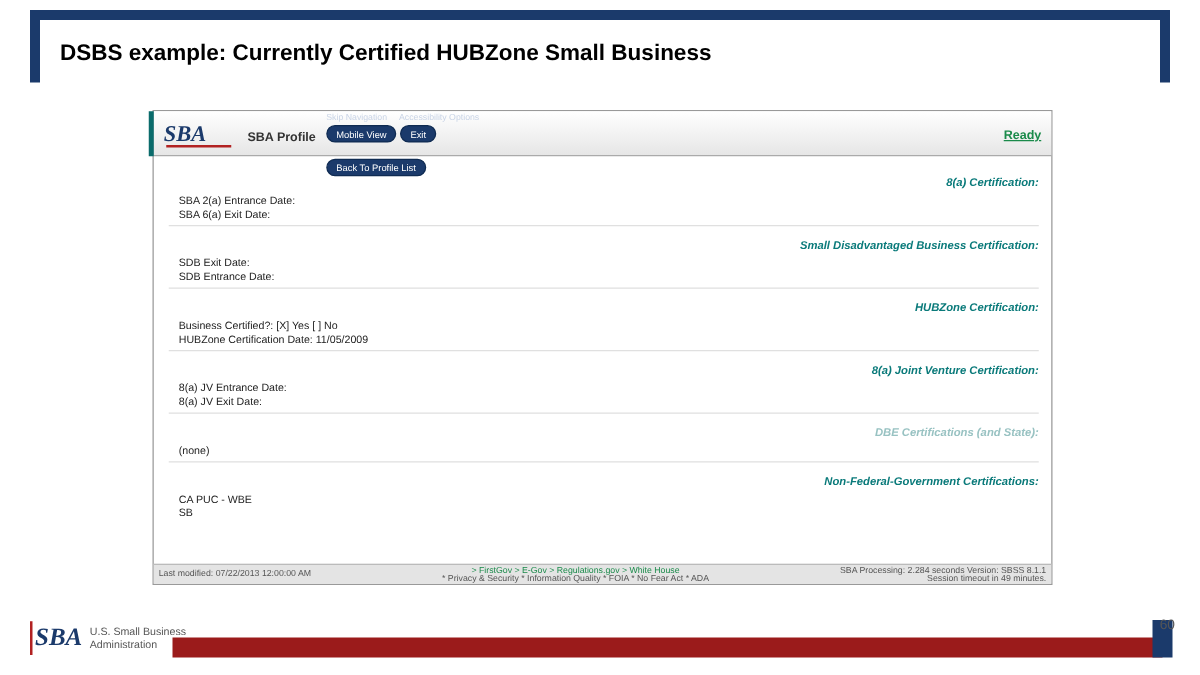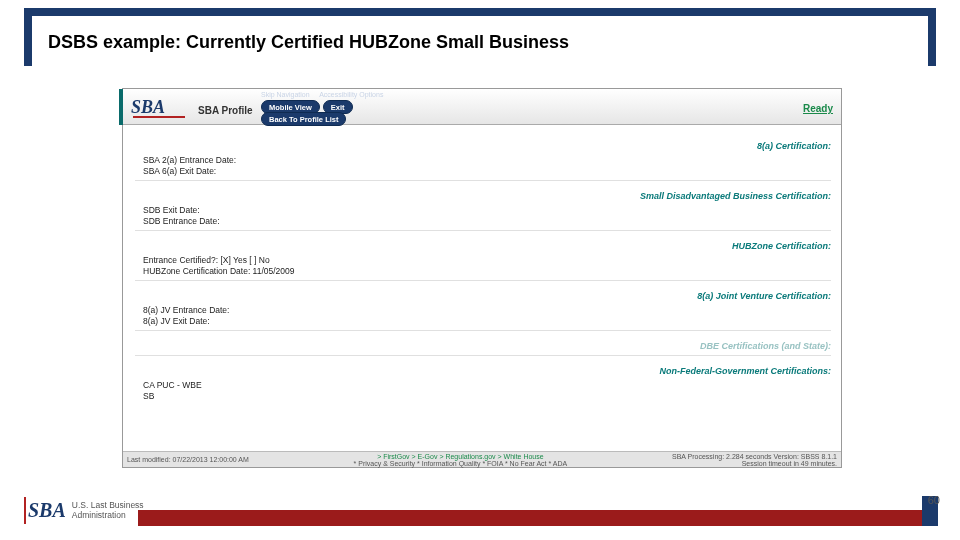--- a/index.html
+++ b/index.html
@@ -8,22 +8,22 @@
   .slide-title { position: absolute; left: 44px; top: 32px; font-size: 18px; font-weight: bold; color: #000; background: #fff; padding: 0 4px; }
   .screenshot { position: absolute; left: 122px; top: 88px; width: 720px; height: 380px; border: 1px solid #999; font-size: 9px; color: #333; background: #fff; }
   .shot-top { height: 36px; background: linear-gradient(#fff, #e6e6e6); border-bottom: 1px solid #aaa; position: relative; }
   .topbar-left-edge { position: absolute; left: -4px; top: 0; width: 4px; height: 36px; background: #0a6b6b; }
   .sba-logo { position: absolute; left: 8px; top: 8px; font-family: Georgia, serif; font-size: 18px; font-weight: bold; font-style: italic; color: #1b3a6b; }
   .sba-logo-underline { position: absolute; left: 10px; top: 27px; width: 52px; height: 2px; background: #b22222; }
   .sba-profile { position: absolute; left: 75px; top: 16px; font-size: 10px; color: #333; font-weight: bold; }
   .topnav-line { position: absolute; left: 138px; top: 2px; font-size: 7px; color: #c9d4e6; }
   .topnav-line a { color: #c9d4e6; text-decoration: none; margin-right: 8px; }
   .pill-row { position: absolute; left: 138px; top: 11px; display: flex; gap: 3px; }
-  .pill { background: #1b3a6b; color: #fff; font-size: 7.5px; font-weight: bold; padding: 1.5px 7px; border-radius: 7px; border: 1px solid #0f2b52; }
-  .pill-row2 { position: absolute; left: 138px; top: 23px; }
+  .pill { background: #1b3a6b; color: #fff; font-size: 7.5px; font-weight: normal; padding: 1.5px 7px; border-radius: 7px; border: 1px solid #0f2b52; }
+  .pill-row2 { position: absolute; left: 138px; top: 38px; }
   .ready { position: absolute; right: 8px; top: 14px; font-size: 10px; font-weight: bold; color: #1a8a4a; text-decoration: underline; }
   .section-body { padding: 6px 10px 0 12px; }
   .sec-hdr { color: #0a7a7a; font-weight: bold; font-style: italic; font-size: 9px; margin-top: 10px; margin-bottom: 4px; text-align: right; }
   .sec-hdr.faded { color: #98c2c2; }
   .field-line { font-size: 8.5px; color: #222; margin: 1px 0 1px 8px; }
   .hr-light { border: none; border-top: 1px solid #e0e0e0; margin: 4px 0; }
   .last-mod-bar { position: absolute; left: 0; right: 0; bottom: 0; height: 16px; background: #e4e4e4; border-top: 1px solid #bbb; font-size: 7px; color: #555; display: flex; align-items: center; padding: 0 4px; }
   .last-mod-bar .lm-left { flex: 0 0 auto; }
   .last-mod-bar .lm-center { flex: 1 1 auto; text-align: center; }
   .last-mod-bar .lm-right { flex: 0 0 auto; text-align: right; }
@@ -70,30 +70,31 @@
     <div class="field-line">SBA 2(a) Entrance Date:</div>
     <div class="field-line">SBA 6(a) Exit Date:</div>
     <hr class="hr-light">
 
     <div class="sec-hdr">Small Disadvantaged Business Certification:</div>
     <div class="field-line">SDB Exit Date:</div>
     <div class="field-line">SDB Entrance Date:</div>
     <hr class="hr-light">
 
     <div class="sec-hdr">HUBZone Certification:</div>
-    <div class="field-line">Entrance Certified?: [X] Yes [   ] No</div>
+    <div class="field-line">Business Certified?: [X] Yes [   ] No</div>
     <div class="field-line">HUBZone Certification Date: 11/05/2009</div>
     <hr class="hr-light">
 
     <div class="sec-hdr">8(a) Joint Venture Certification:</div>
     <div class="field-line">8(a) JV Entrance Date:</div>
     <div class="field-line">8(a) JV Exit Date:</div>
     <hr class="hr-light">
 
     <div class="sec-hdr faded">DBE Certifications (and State):</div>
+    <div class="field-line">(none)</div>
     <hr class="hr-light">
 
     <div class="sec-hdr">Non-Federal-Government Certifications:</div>
     <div class="field-line">CA PUC - WBE</div>
     <div class="field-line">SB</div>
   </div>
 
   <div class="last-mod-bar">
     <div class="lm-left">Last modified: 07/22/2013 12:00:00 AM</div>
     <div class="lm-center">
@@ -104,20 +105,20 @@
       <div>SBA Processing:  2.284 seconds Version: SBSS 8.1.1</div>
       <div>Session timeout in 49 minutes.</div>
     </div>
   </div>
 </div>
 
 <div class="footer">
   <div class="footer-logo">
     <div class="mark">SBA</div>
     <div class="text">
-      <div>U.S. Last Business</div>
+      <div>U.S. Small Business</div>
       <div>Administration</div>
     </div>
   </div>
   <div class="footer-bar"></div>
   <div class="footer-cap"></div>
   <div class="page-num">60</div>
 </div>
 
 </body></html>

